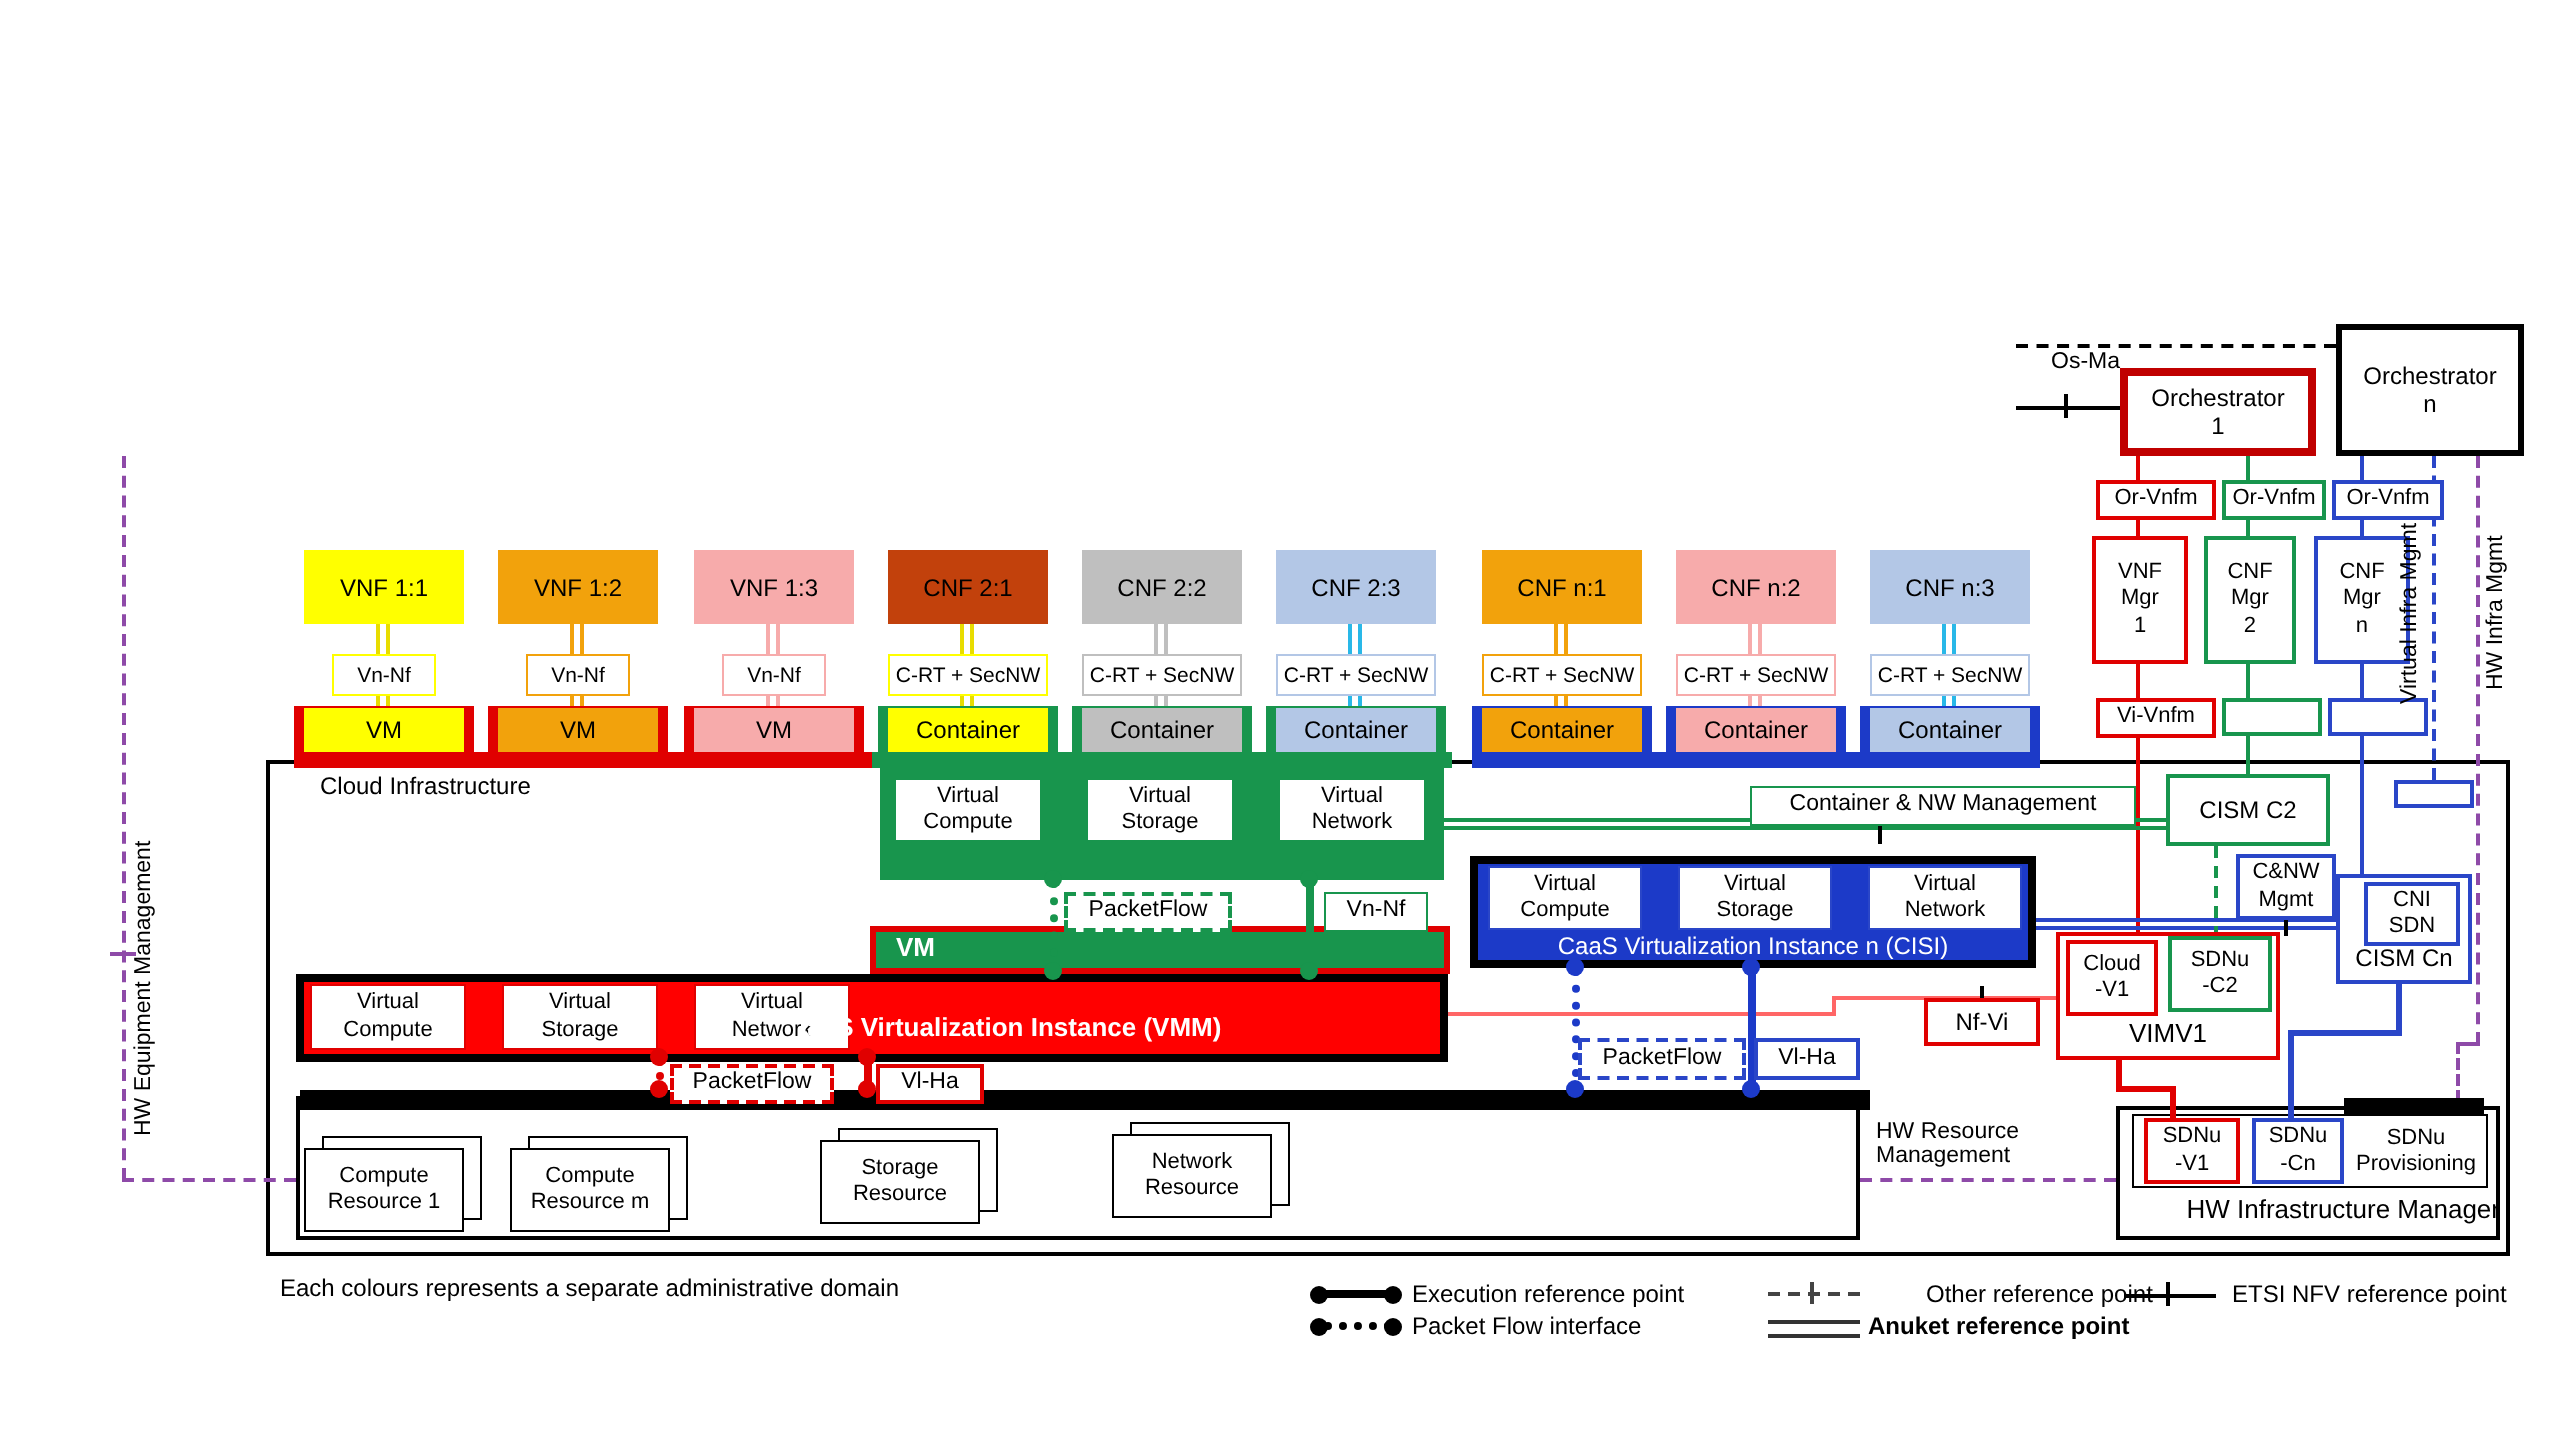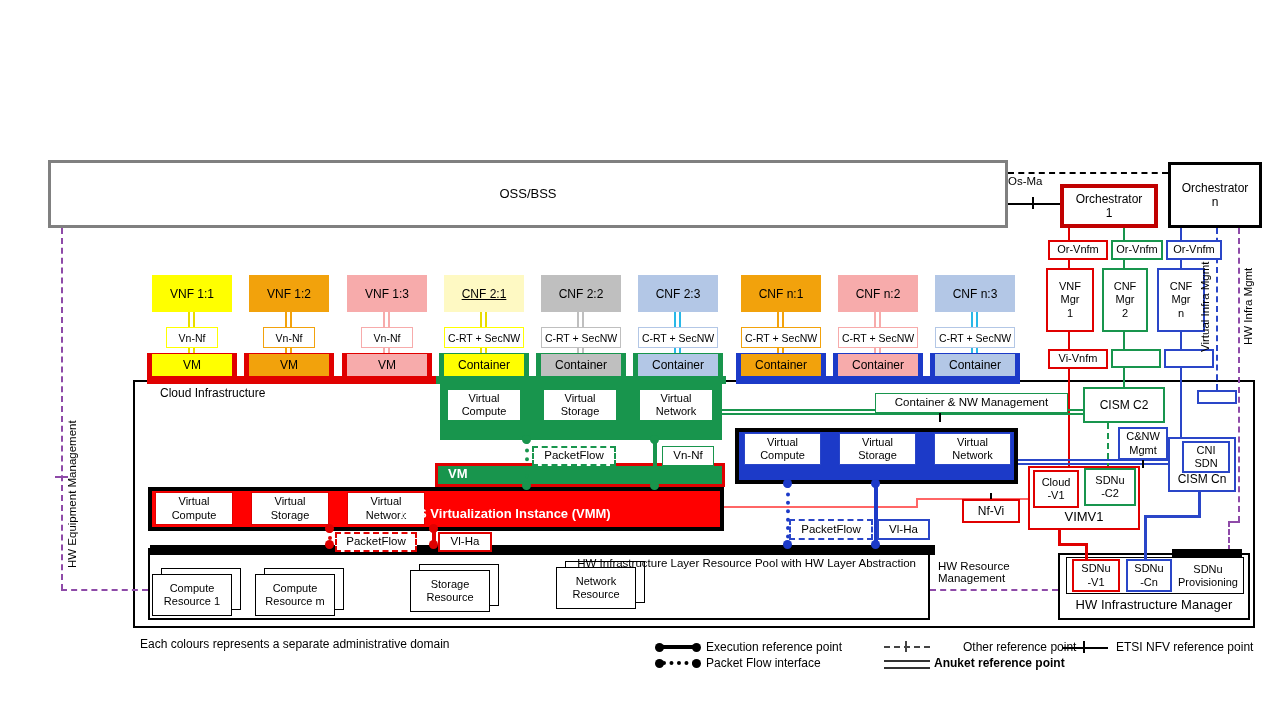--- a/index.html
+++ b/index.html
@@ -38,22 +38,21 @@
   .dot-g{background:#18954D;} .dot-r{background:#E00000;} .dot-b{background:#1C3AC8;} .dot-k{background:#000;}
   .vtext{position:absolute;writing-mode:vertical-rl;transform:rotate(180deg);font-size:11.5px;
          display:flex;align-items:center;justify-content:center;z-index:3;}
   .lbl{position:absolute;font-size:12px;z-index:4;white-space:pre-line;}
 </style>
 </head>
 <body>
 
 <div id="stage">
 
-  <div class="b bd-gray" style="left:48px;top:160px;width:960px;height:68px;border-width:3px;font-size:13px;">OSS/BSS</div>
-  <div class="lbl" style="left:1008px;top:175px;width:52px;text-align:left;font-size:11.5px;">Os-Ma</div>
+  <div class="lbl" style="left:1008px;top:175px;width:52px;text-align:right;font-size:11.5px;">Os-Ma</div>
   <div class="line" style="left:1008px;top:203px;width:52px;height:2px;background:#000;"></div>
   <div class="line" style="left:1032px;top:197px;width:2px;height:12px;background:#000;"></div>
   <div class="line" style="left:1008px;top:172px;width:160px;border-top:2px dashed #000;"></div>
   <div class="b bd-dkred" style="left:1060px;top:184px;width:98px;height:44px;border-width:4px;font-size:12px;">Orchestrator
 1</div>
   <div class="b" style="left:1168px;top:162px;width:94px;height:66px;border-width:3px;font-size:12px;">Orchestrator
 n</div>
 
   <div class="line" style="left:1068px;top:228px;width:2px;height:40px;background:#E00000;"></div>
   <div class="line" style="left:1123px;top:228px;width:2px;height:40px;background:#18954D;"></div>
@@ -105,21 +104,21 @@
   <div class="pedestal" style="left: 244px; background: rgb(224, 0, 0);"></div>
   <div class="runtimebox" style="left: 249px; background: rgb(242, 162, 12);">VM</div>
 
   <div class="vline2" style="left: 383px; border-color: rgb(247, 171, 171);"></div>
   <div class="appbox" style="left: 347px; background: rgb(247, 171, 171);">VNF 1:3</div>
   <div class="refbox" style="left: 361px; width: 52px; border-color: rgb(247, 171, 171);">Vn-Nf</div>
   <div class="pedestal" style="left: 342px; background: rgb(224, 0, 0);"></div>
   <div class="runtimebox" style="left: 347px; background: rgb(247, 171, 171);">VM</div>
 
   <div class="vline2" style="left: 480px; border-color: rgb(232, 220, 0);"></div>
-  <div class="appbox" style="left: 444px; background: #fef9c3; text-decoration: underline;">CNF 2:1</div>
+  <div class="appbox" style="left: 444px; background: #c2410c;">CNF 2:1</div>
   <div class="refbox" style="left: 444px; width: 80px; border-color: rgb(255, 255, 0);">C-RT + SecNW</div>
   <div class="pedestal" style="left: 439px; background: rgb(24, 149, 77);"></div>
   <div class="runtimebox" style="left: 444px; background: rgb(255, 255, 0);">Container</div>
 
   <div class="vline2" style="left: 577px; border-color: rgb(191, 191, 191);"></div>
   <div class="appbox" style="left: 541px; background: rgb(191, 191, 191);">CNF 2:2</div>
   <div class="refbox" style="left: 541px; width: 80px; border-color: rgb(191, 191, 191);">C-RT + SecNW</div>
   <div class="pedestal" style="left: 536px; background: rgb(24, 149, 77);"></div>
   <div class="runtimebox" style="left: 541px; background: rgb(191, 191, 191);">Container</div>
 
@@ -188,20 +187,21 @@
 Network</div>
   <div class="lbl w bold" style="left:400px;top:506px;width:314px;text-align:left;font-size:13px;">IaaS Virtualization Instance (VMM)</div>
 
   <div class="abs" style="left: 735px; top: 428px; width: 283px; height: 56px; border: 4px solid rgb(0, 0, 0); z-index: 3; background: rgb(28, 58, 200);"></div>
   <div class="b bd-blue" style="left:744px;top:433px;width:77px;height:32px;border-width:1px;z-index:4;">Virtual
 Compute</div>
   <div class="b bd-blue" style="left:839px;top:433px;width:77px;height:32px;border-width:1px;z-index:4;">Virtual
 Storage</div>
   <div class="b bd-blue" style="left:934px;top:433px;width:77px;height:32px;border-width:1px;z-index:4;">Virtual
 Network</div>
+  <div class="lbl w" style="left:735px;top:466px;width:283px;text-align:center;font-size:12px;z-index:4;">CaaS Virtualization Instance n (CISI)</div>
 
   <div class="line" style="left:1018px;top:459px;width:150px;height:2px;background:#2A46C8;"></div>
   <div class="line" style="left:1018px;top:463px;width:150px;height:2px;background:#2A46C8;"></div>
   <div class="line" style="left:1142px;top:458px;width:2px;height:10px;background:#000;"></div>
 
   <div class="b bd-green" style="left:1083px;top:387px;width:82px;height:36px;font-size:12px;z-index:3;">CISM C2</div>
   <div class="b bd-blue" style="left:1197px;top:390px;width:40px;height:14px;z-index:3;"></div>
   <div class="b bd-blue" style="left:1118px;top:427px;width:50px;height:33px;z-index:4;">C&amp;NW
 Mgmt</div>
   <div class="b bd-blue" style="left:1168px;top:437px;width:68px;height:55px;z-index:3;"></div>
@@ -236,21 +236,20 @@
   <div class="dot dot-r" style="left:325px;top:524px;"></div>
   <div class="dot dot-r" style="left:325px;top:540px;"></div>
   <div class="line z4" style="left:432px;top:529px;width:4px;height:18px;background:#E00000;"></div>
   <div class="dot dot-r" style="left:429px;top:524px;"></div>
   <div class="dot dot-r" style="left:429px;top:540px;"></div>
   <div class="b bd-dash-red z4" style="left:335px;top:532px;width:82px;height:20px;font-size:11.5px;">PacketFlow</div>
   <div class="b bd-red z4" style="left:438px;top:532px;width:54px;height:20px;font-size:11.5px;">Vl-Ha</div>
 
   <div class="line" style="left:150px;top:545px;width:785px;height:10px;background:#000;z-index:3;"></div>
   <div class="abs" style="left:148px;top:548px;width:782px;height:72px;border:2px solid #000;z-index:2;"></div>
-  <div class="lbl" style="left:390px;top:557px;width:526px;text-align:right;font-size:11.5px;">HW Infrastructure Layer Resource Pool with HW Layer Abstraction</div>
 
   <div class="b" style="left:161px;top:568px;width:80px;height:42px;border-width:1.5px;z-index:3;"></div>
   <div class="b" style="left:152px;top:574px;width:80px;height:42px;border-width:1.5px;z-index:4;">Compute
 Resource 1</div>
   <div class="b" style="left:264px;top:568px;width:80px;height:42px;border-width:1.5px;z-index:3;"></div>
   <div class="b" style="left:255px;top:574px;width:80px;height:42px;border-width:1.5px;z-index:4;">Compute
 Resource m</div>
   <div class="b" style="left:419px;top:564px;width:80px;height:42px;border-width:1.5px;z-index:3;"></div>
   <div class="b" style="left:410px;top:570px;width:80px;height:42px;border-width:1.5px;z-index:4;">Storage
 Resource</div>
@@ -263,21 +262,21 @@
 
   <div class="abs" style="left:1058px;top:553px;width:192px;height:67px;border:2px solid #000;background:#fff;z-index:3;"></div>
   <div class="abs" style="left:1066px;top:557px;width:178px;height:37px;border:1.5px solid #000;z-index:4;"></div>
   <div class="b bd-red" style="left:1072px;top:559px;width:48px;height:33px;z-index:5;">SDNu
 -V1</div>
   <div class="b bd-blue" style="left:1126px;top:559px;width:46px;height:33px;z-index:5;">SDNu
 -Cn</div>
   <div class="b noborder" style="left:1174px;top:558px;width:68px;height:36px;z-index:5;">SDNu
 Provisioning</div>
   <div class="line" style="left:1172px;top:549px;width:70px;height:8px;background:#000;z-index:6;"></div>
-  <div class="lbl" style="left:1058px;top:597px;width:192px;text-align:center;font-size:13px;z-index:5;">HW Infrastructure Manager</div>
+  <div class="lbl" style="left:1058px;top:597px;width:192px;text-align:right;font-size:13px;z-index:5;">HW Infrastructure Manager</div>
 
   <div class="line" style="left:1058px;top:530px;width:3px;height:15px;background:#E00000;"></div>
   <div class="line" style="left:1058px;top:543px;width:30px;height:3px;background:#E00000;"></div>
   <div class="line" style="left:1085px;top:543px;width:3px;height:16px;background:#E00000;z-index:4;"></div>
   <div class="line" style="left:1198px;top:492px;width:3px;height:25px;background:#2A46C8;"></div>
   <div class="line" style="left:1144px;top:515px;width:57px;height:3px;background:#2A46C8;"></div>
   <div class="line" style="left:1144px;top:515px;width:3px;height:44px;background:#2A46C8;z-index:4;"></div>
 
   <div class="lbl" style="left:140px;top:637px;font-size:12px;">Each colours represents a separate administrative domain</div>
 

